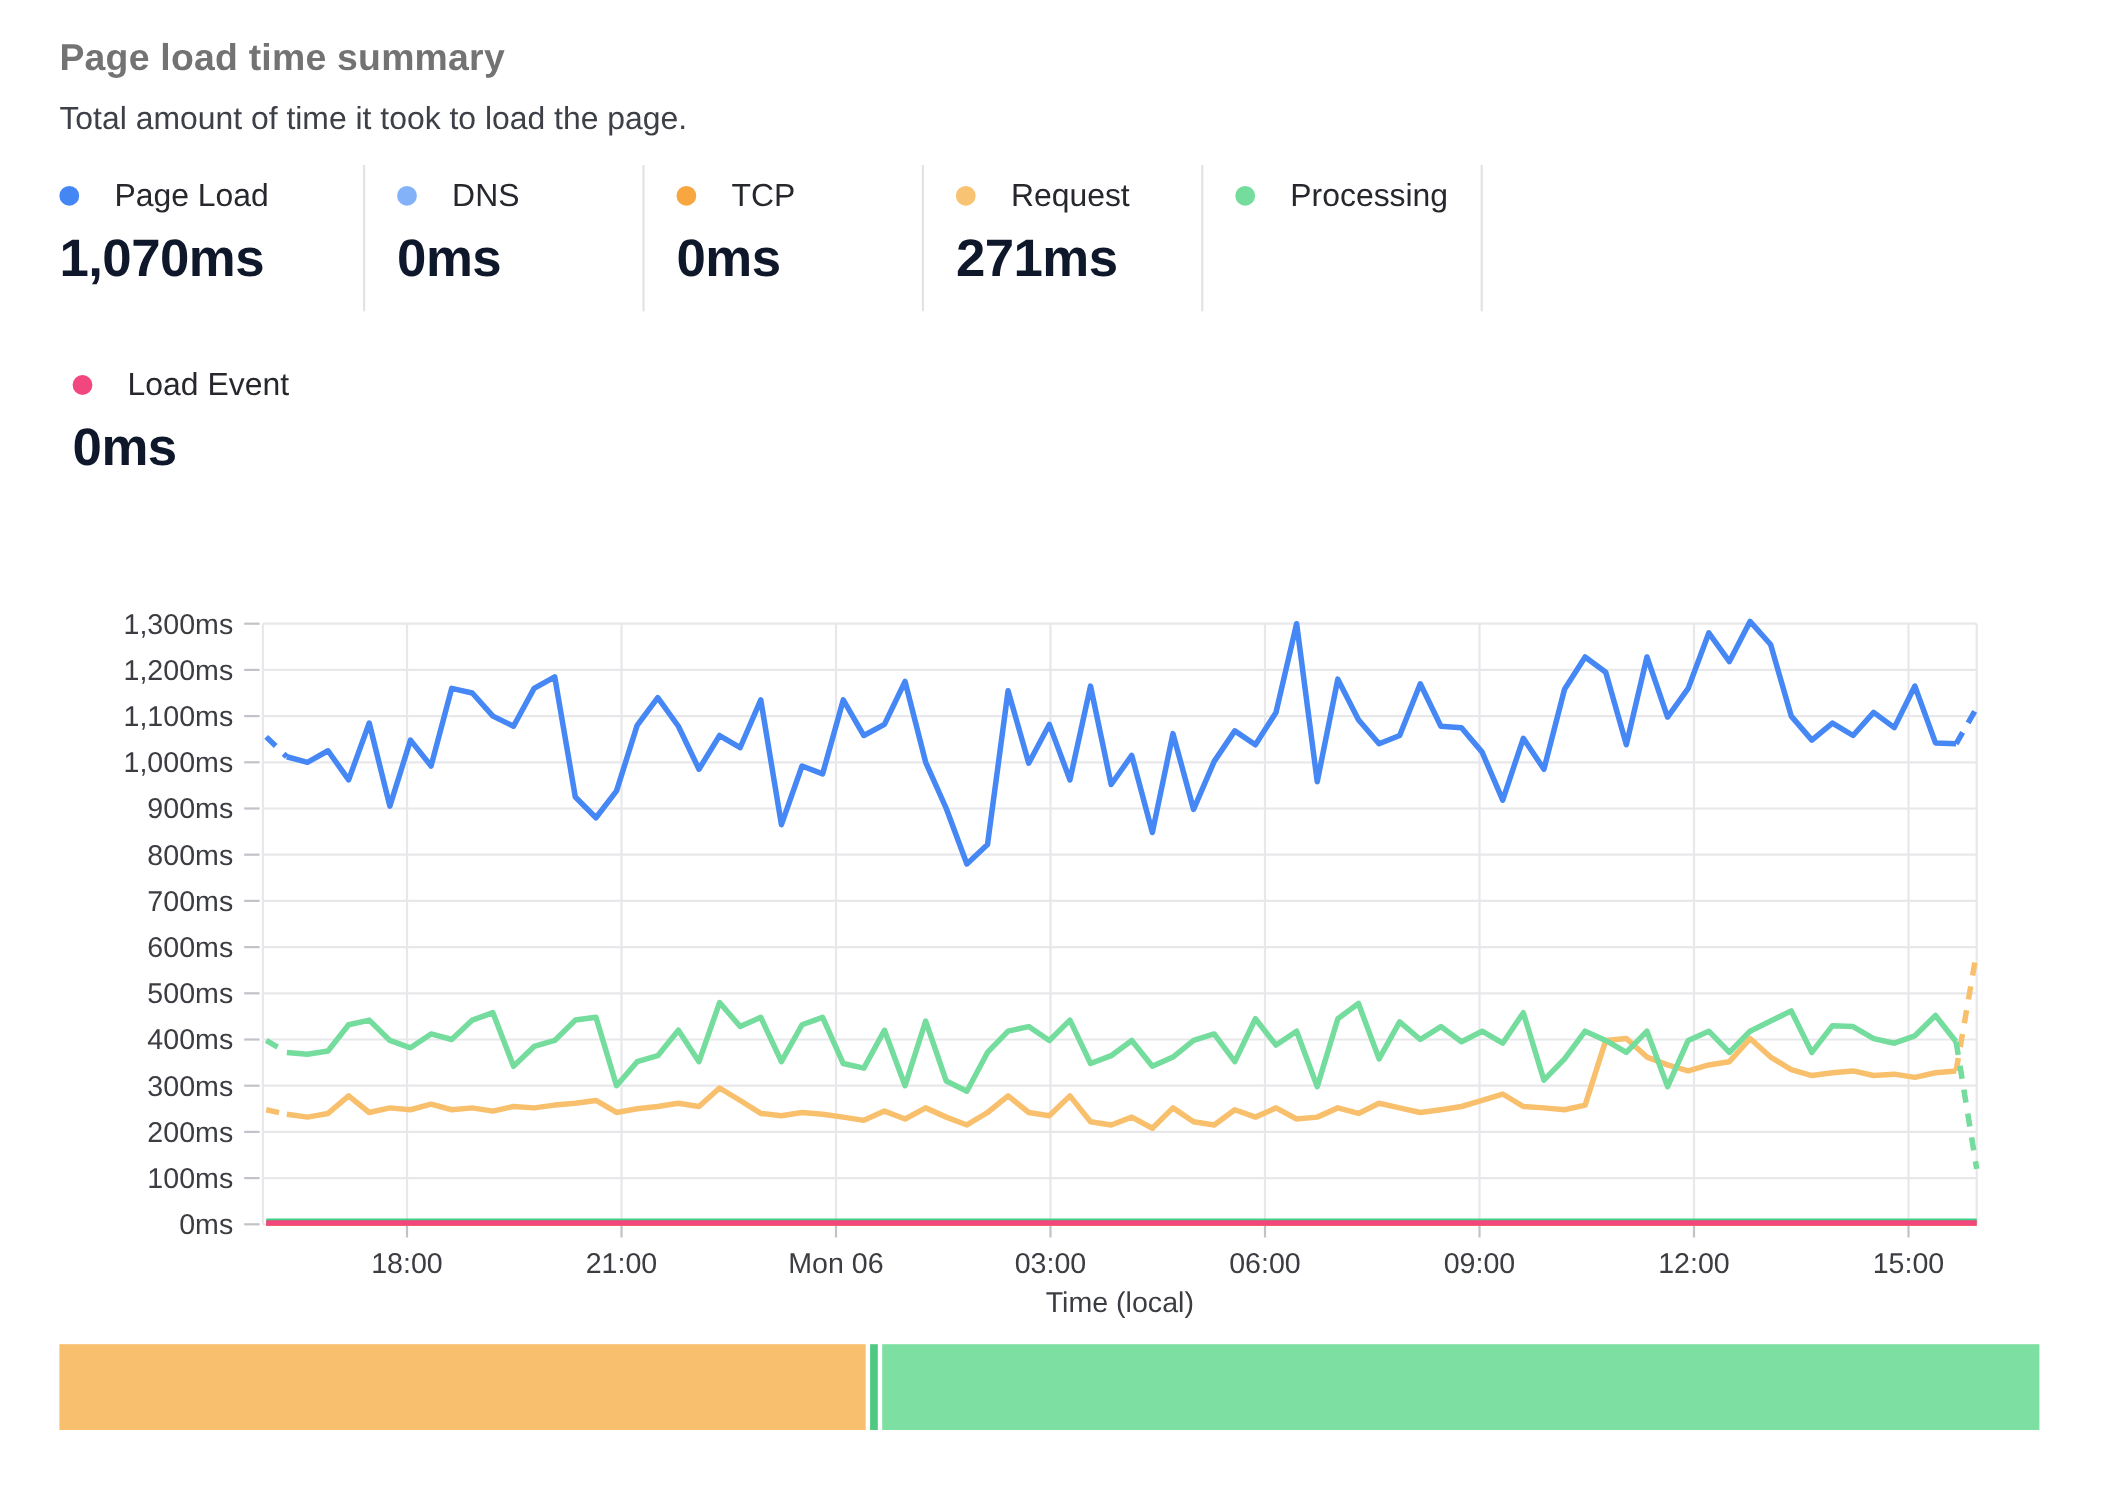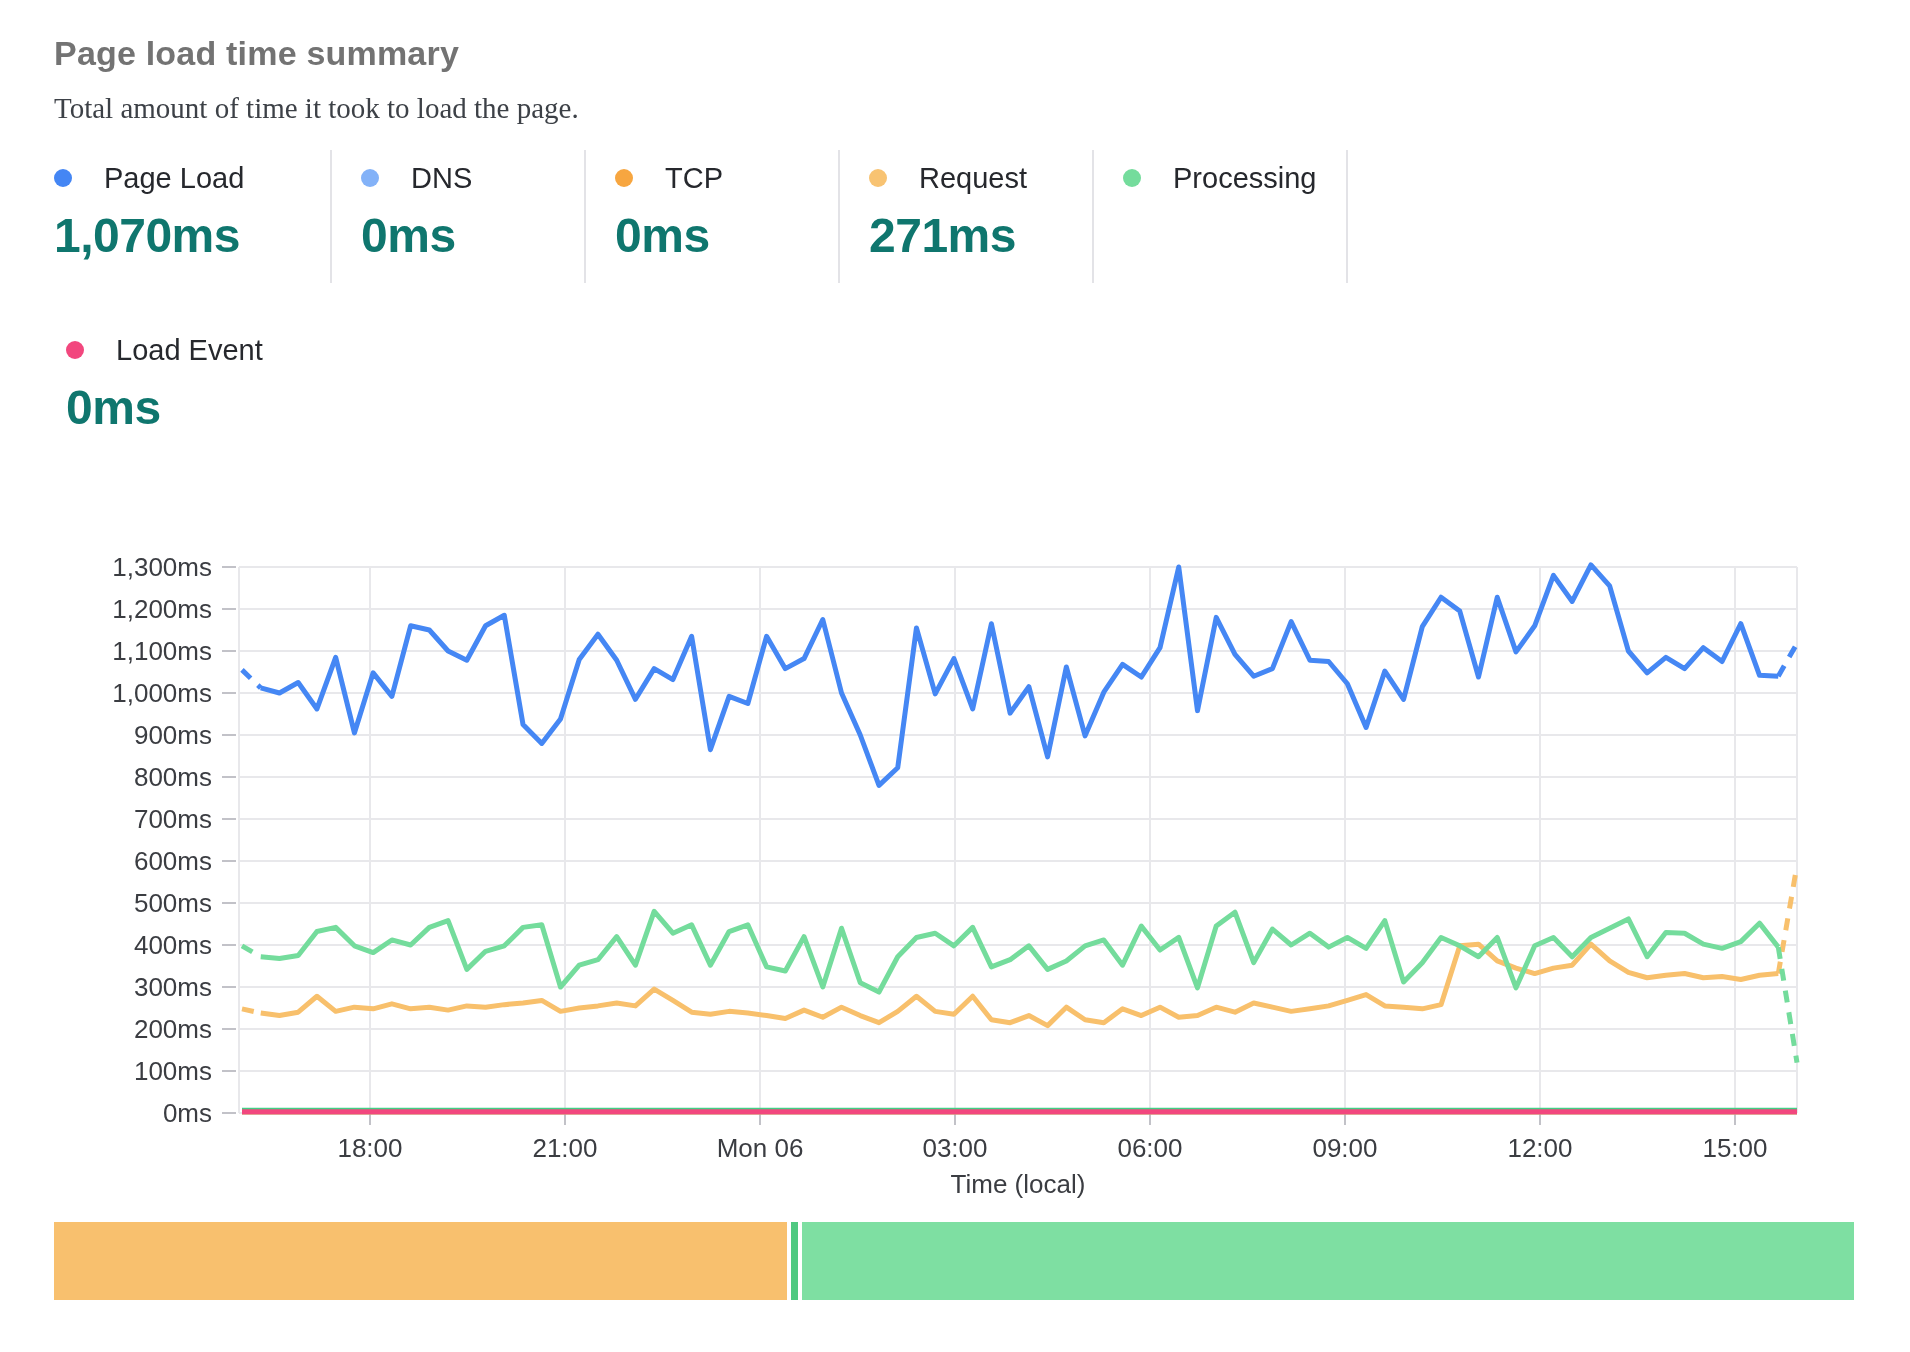--- a/index.html
+++ b/index.html
@@ -1,27 +1,27 @@
 <!DOCTYPE html>
 <html><head>
 <meta charset="utf-8">
 <style>
   * { margin:0; padding:0; box-sizing:border-box; }
   html,body { width:1910px; height:1352px; background:#ffffff; overflow:hidden;
               font-family:"Liberation Sans", sans-serif; position:relative; }
   .abs { position:absolute; }
   .page-title { top:34px; left:54px; font-size:34px; font-weight:700; color:#737373; letter-spacing:0.2px; }
-  .page-subtitle { top:92px; left:54px; font-size:29px; color:#3d4147;font-family:Liberation Serif, serif; }
+  .page-subtitle { top:92px; left:54px; font-size:29px; color:#3d4147; }
   .stats-row { top:150px; left:0; display:flex; }
   .stat { width:254px; height:133px; border-right:2px solid #e3e3e7; padding-left:29px; }
   .stat:first-child { width:332px; padding-left:54px; }
   .stat-head { display:flex; align-items:center; gap:32px; margin-top:10px; height:36px; }
   .dot { width:18px; height:18px; border-radius:50%; flex:0 0 auto; }
   .stat-label { font-size:29px; color:#26282d; }
-  .stat-value { margin-top:12px; font-size:48px; font-weight:700; color:#0f766e; letter-spacing:-0.5px; }
+  .stat-value { margin-top:12px; font-size:48px; font-weight:700; color:#0f172a; letter-spacing:-0.5px; }
   .stats-row2 { top:322px; left:0;padding-left:12px; }
   .stats-row2 .stat { border-right:none; }
   .chart-wrap { top:540px; left:0; width:1910px; height:700px; }
   .footer-bar { top:1222px; left:54px; width:1803px; height:78px; display:flex; gap:4px; background:#ffffff; }
   .bar-seg { height:78px; }
   svg text { font-family:"Liberation Sans", sans-serif; }
 </style>
 </head>
 <body>
 

